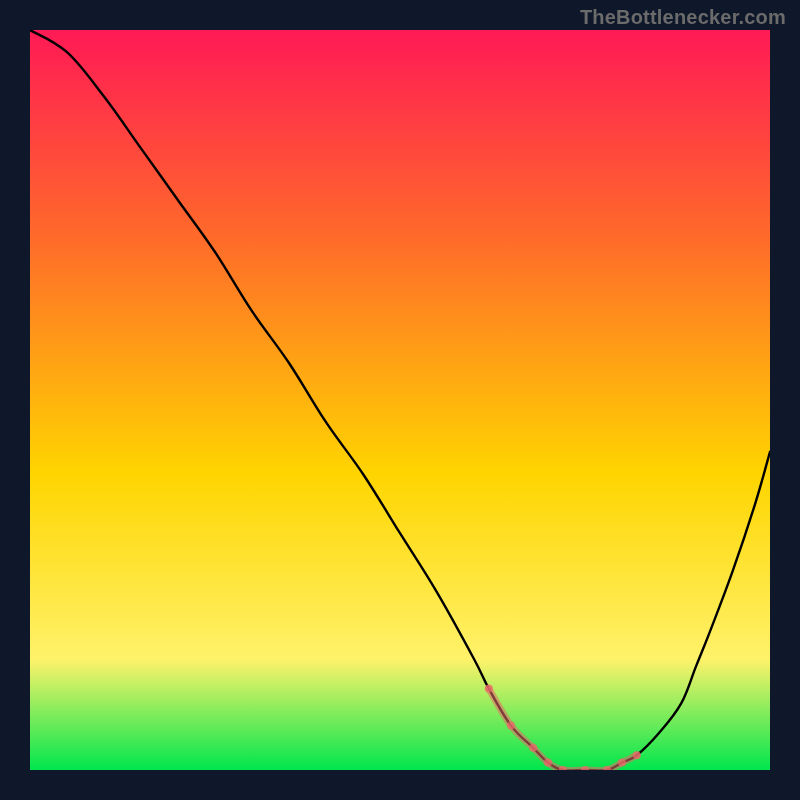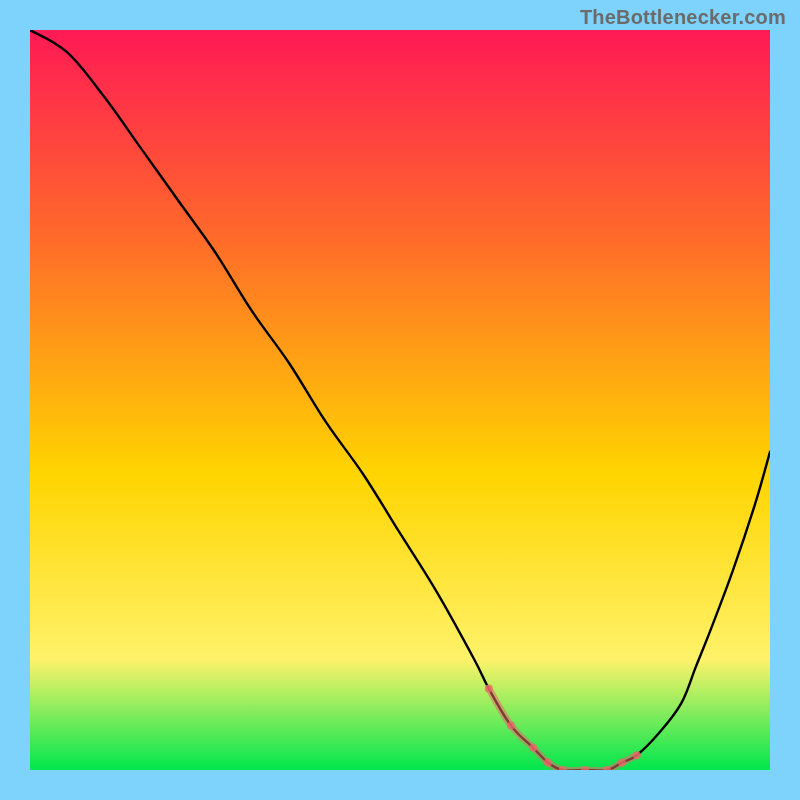--- a/index.html
+++ b/index.html
@@ -1,21 +1,21 @@
 <!DOCTYPE html>
 <html><head>
 <meta charset="utf-8">
 <style>
   * { margin: 0; padding: 0; box-sizing: border-box; }
   html, body { width: 800px; height: 800px; overflow: hidden; background: #000; }
   .stage {
     position: relative;
     width: 800px;
     height: 800px;
-    background: #7dd3fc;
+    background: #0f172a;
   }
   .watermark {
     position: absolute;
     top: 6px;
     right: 14px;
     font-family: Arial, Helvetica, sans-serif;
     font-size: 20px;
     font-weight: 600;
     color: #6b6b6b;
     letter-spacing: 0.2px;

